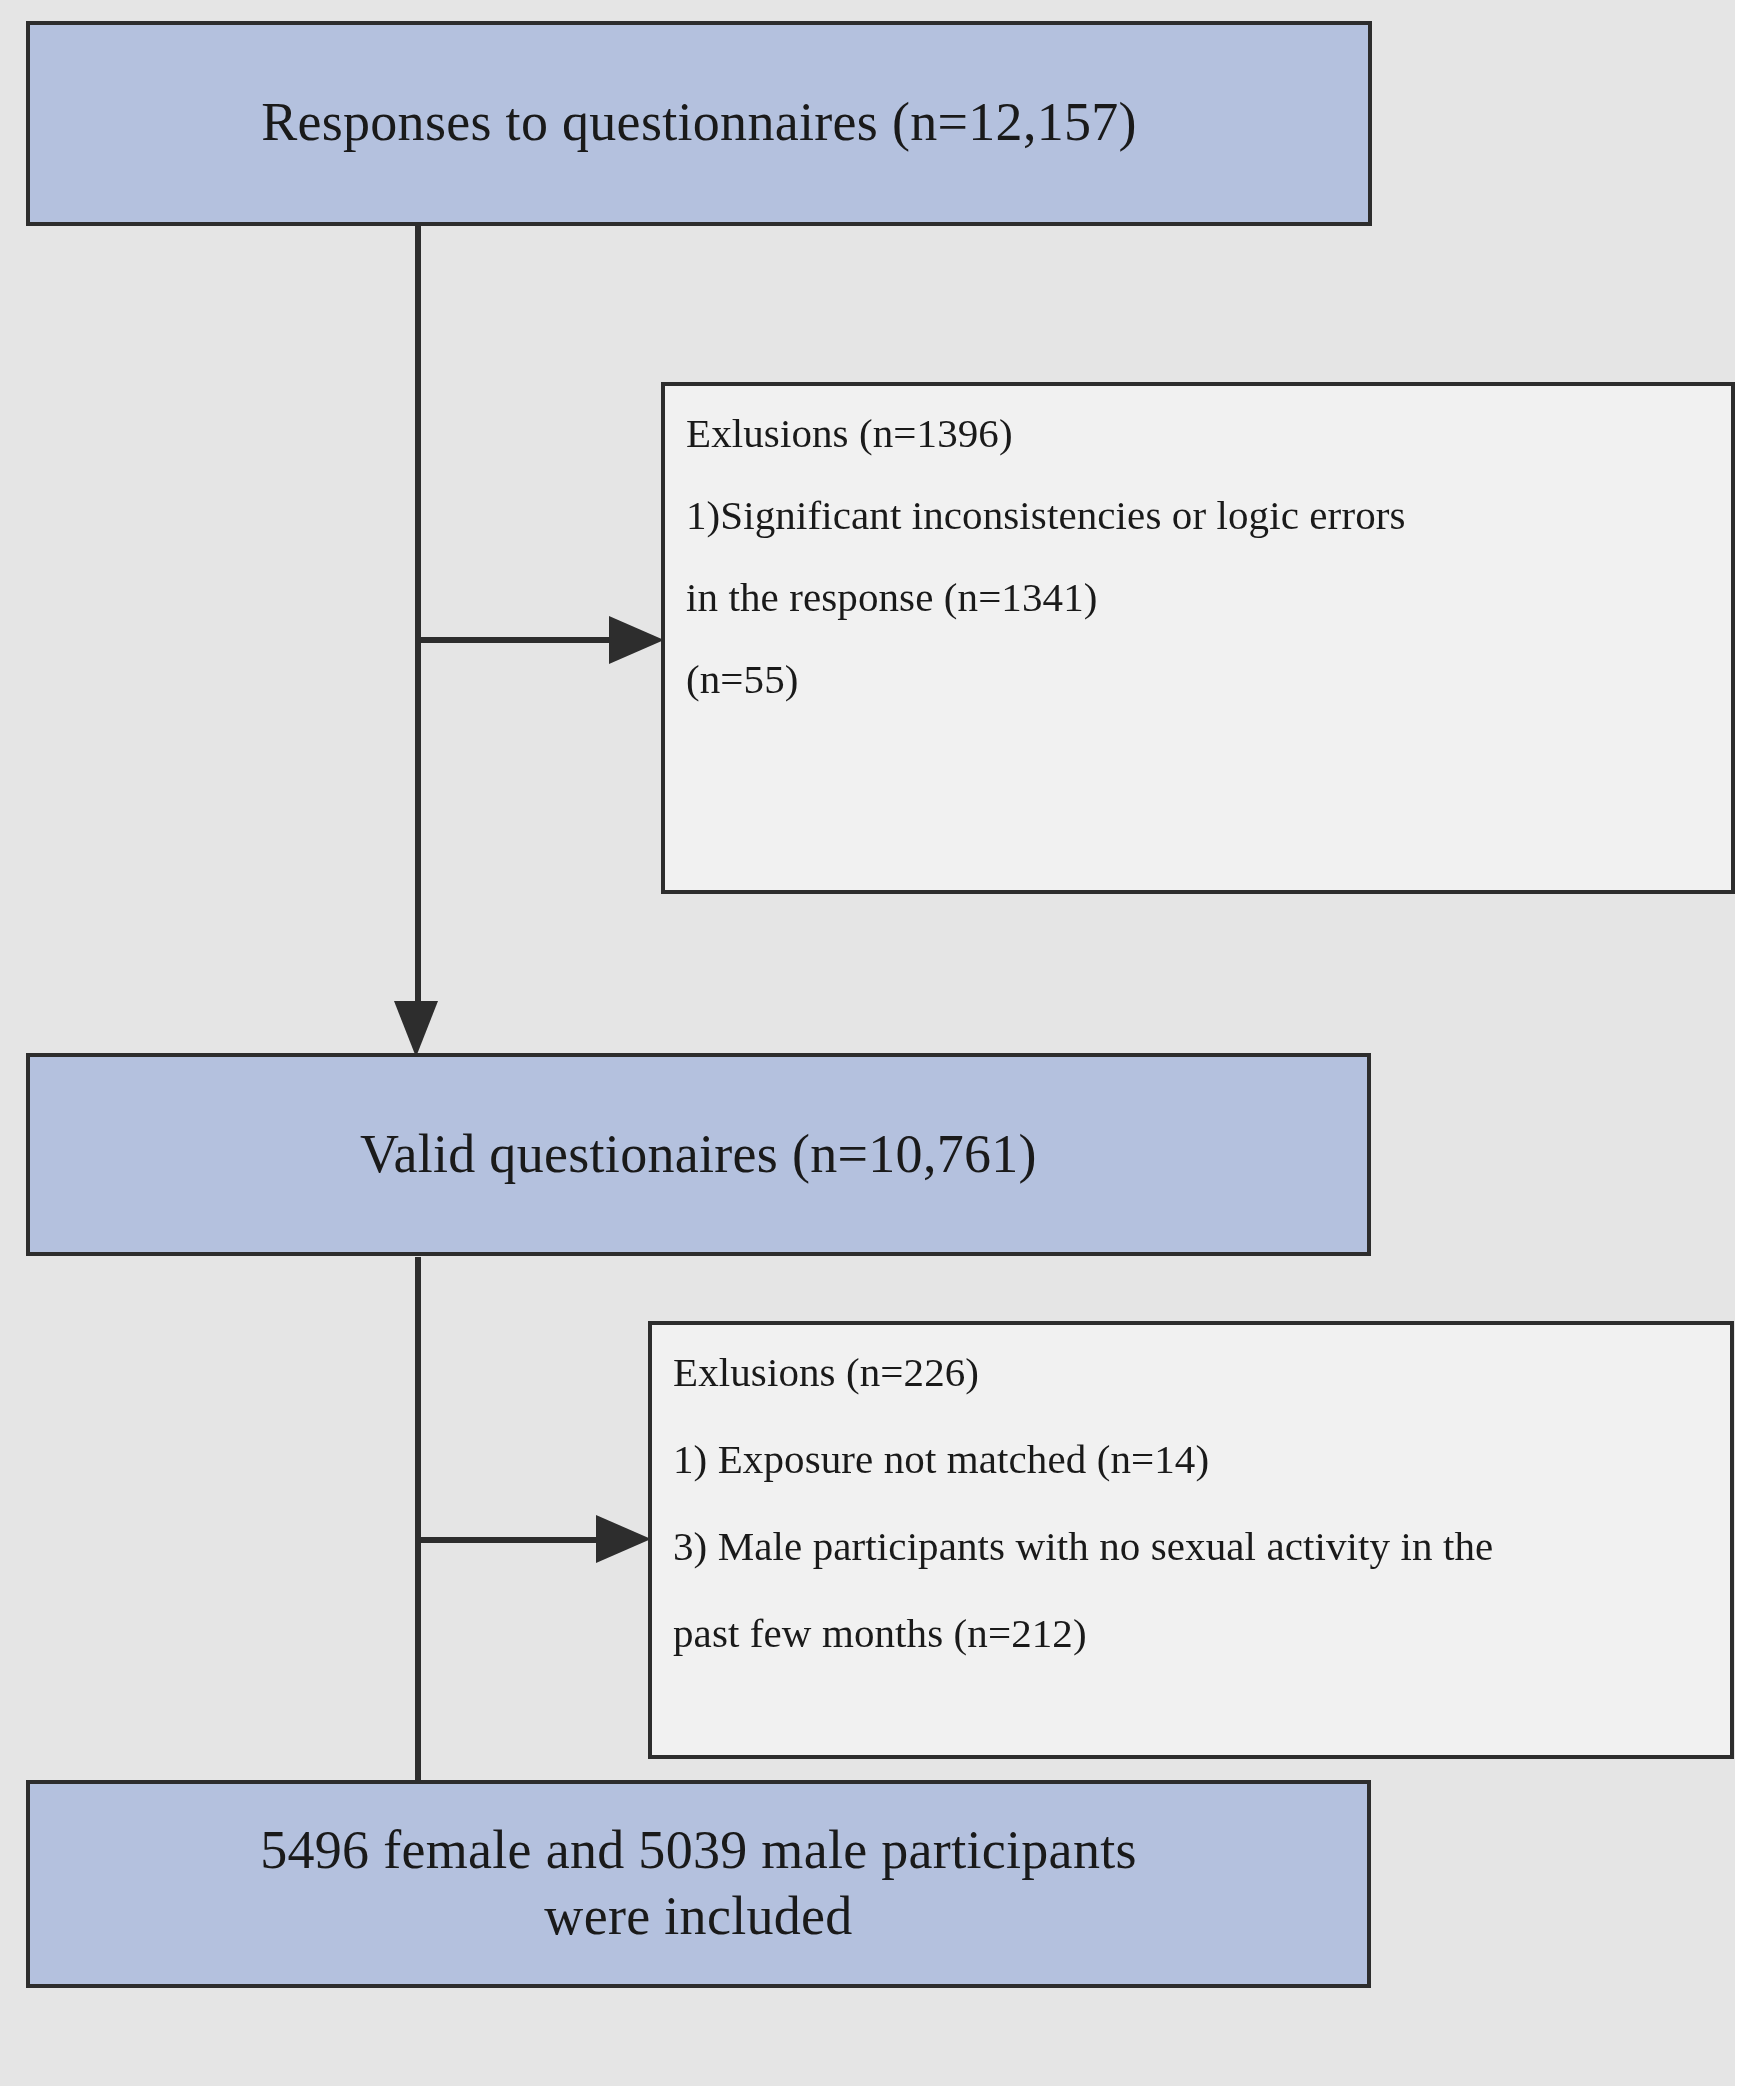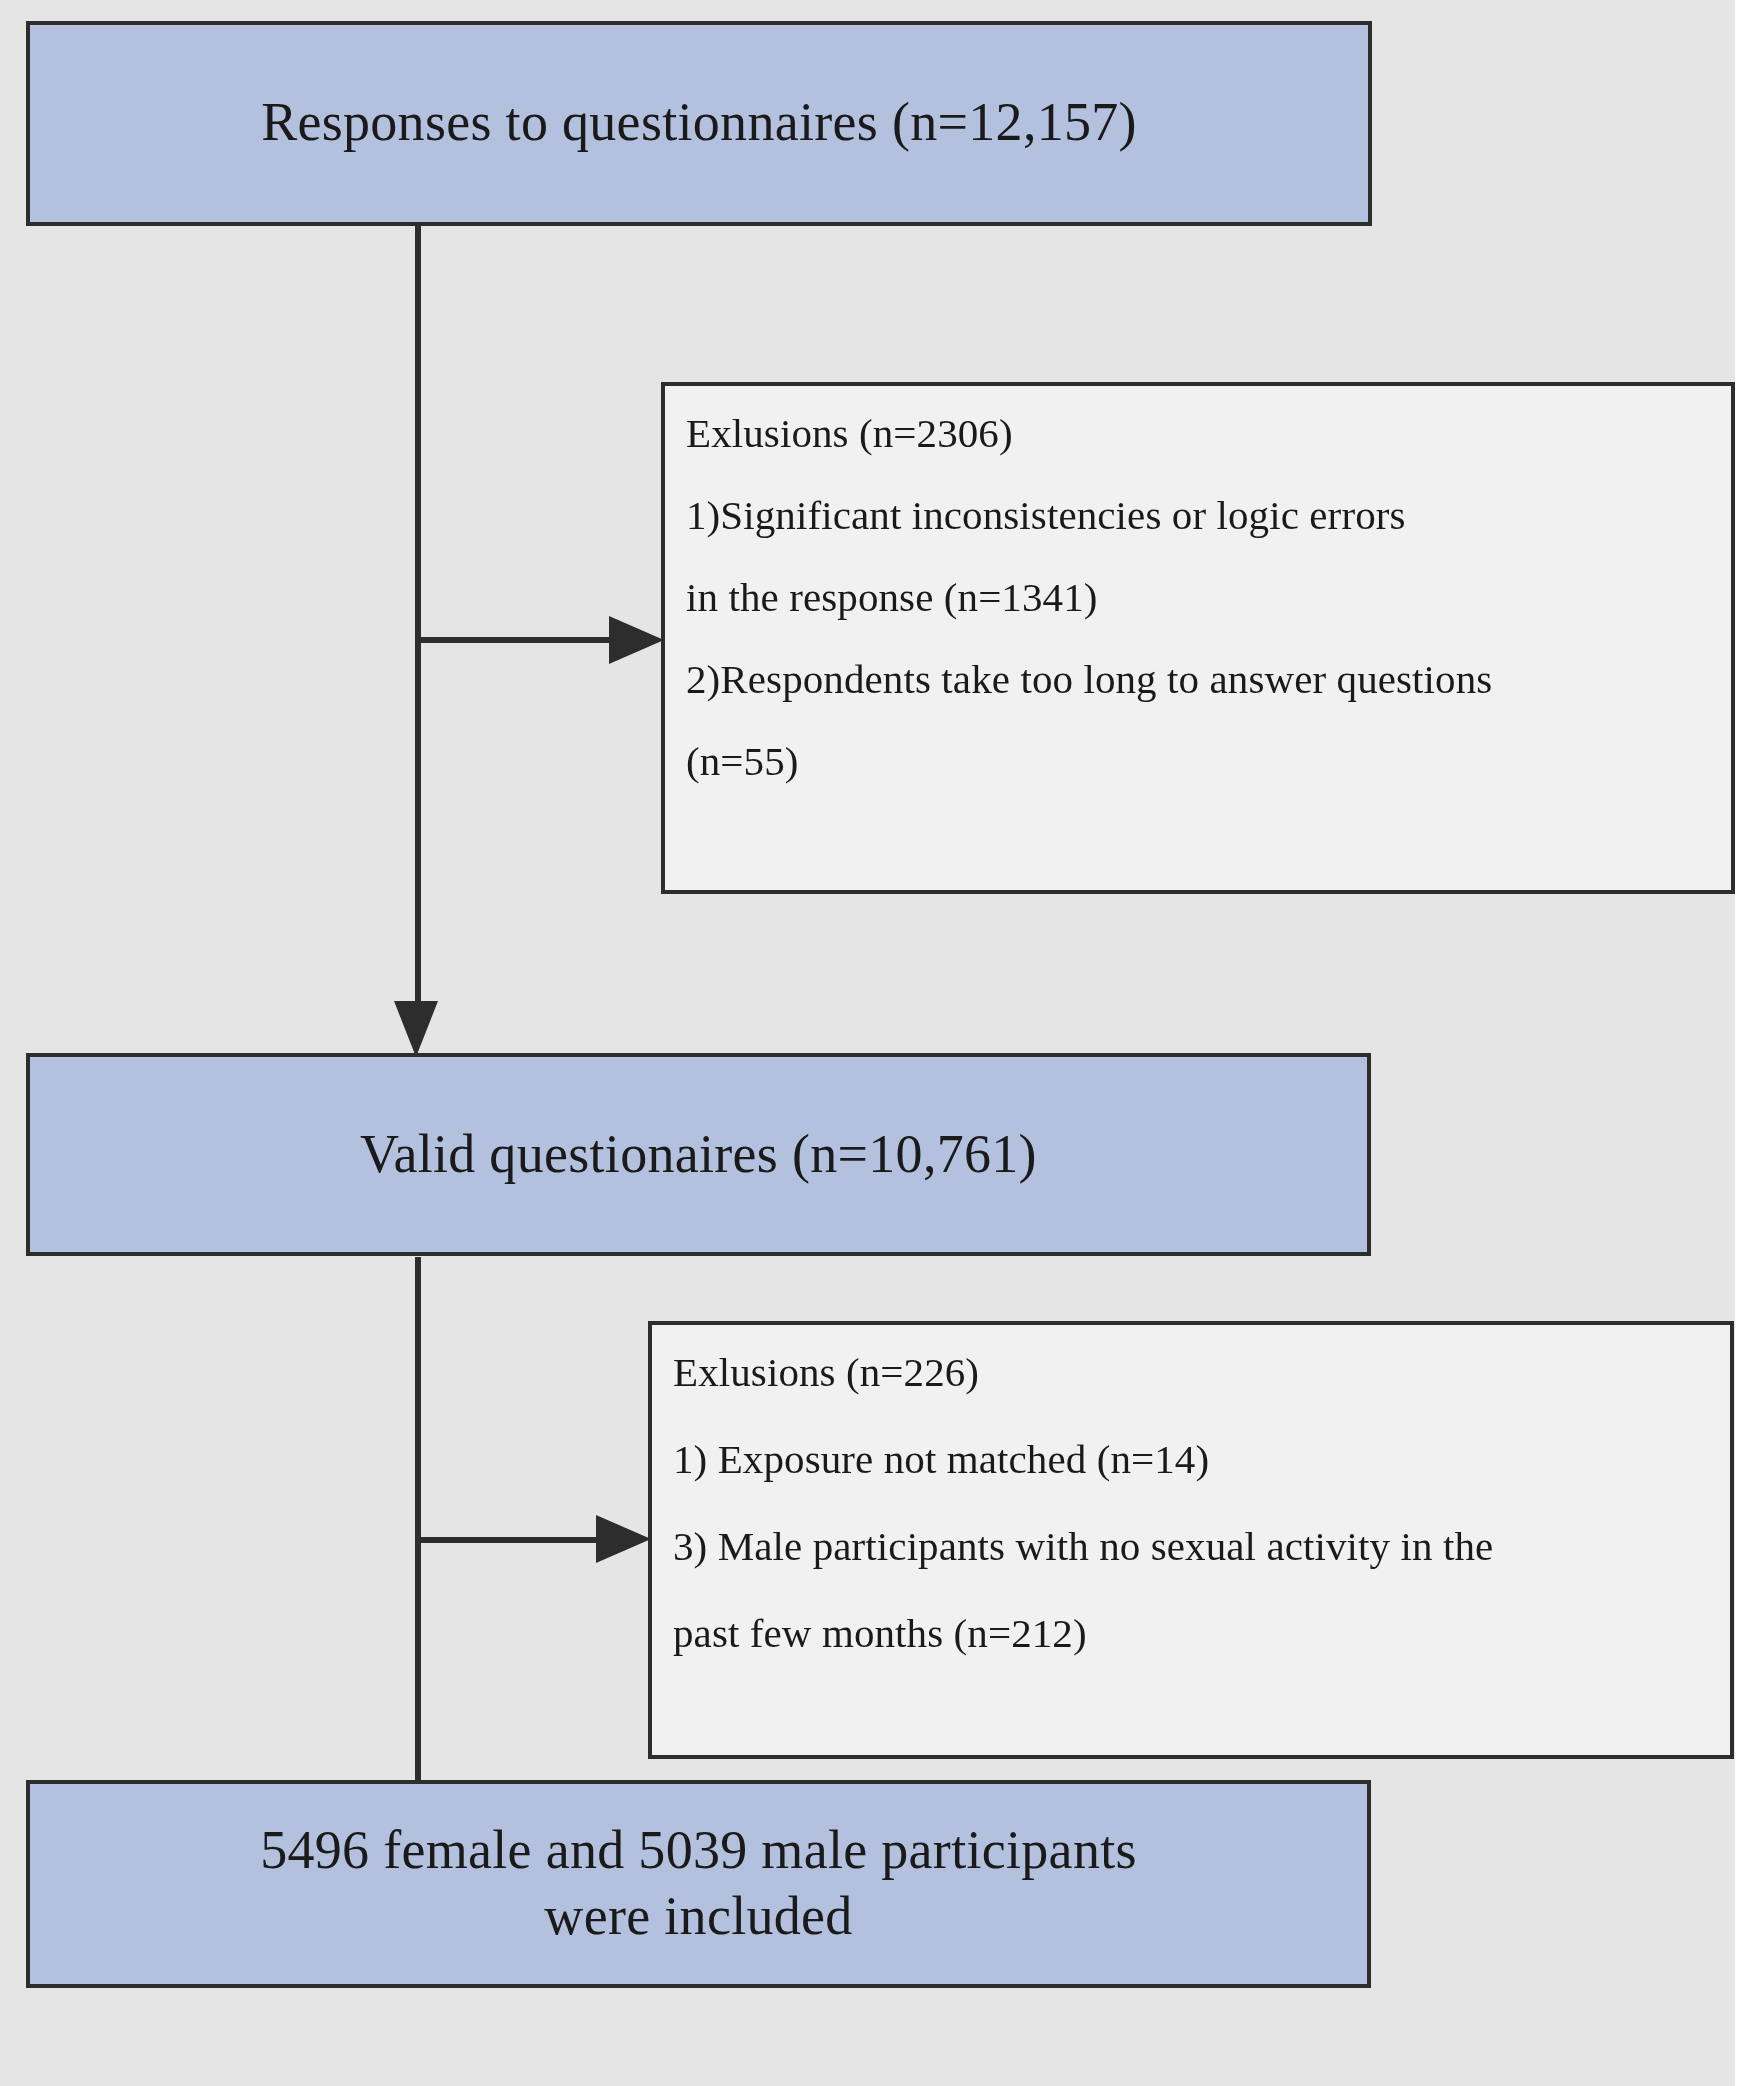--- a/index.html
+++ b/index.html
@@ -129,24 +129,23 @@
   <div class="flow-box" id="box-valid">
     <span class="flow-text">Valid questionaires (n=10,761)</span>
   </div>
 
   <div class="flow-box" id="box-included">
     <span class="flow-text">5496 female and 5039 male participants
 were included</span>
   </div>
 
   <div class="excl-box" id="box-excl-1">
-    <p class="excl-line">Exlusions (n=2306)</p>
+    <p class="excl-line">Exlusions (n=1396)</p>
     <p class="excl-line">1)Significant inconsistencies or logic errors</p>
     <p class="excl-line">in the response (n=1341)</p>
-    <p class="excl-line">2)Respondents take too long to answer questions</p>
     <p class="excl-line">(n=55)</p>
   </div>
 
   <div class="excl-box" id="box-excl-2">
     <p class="excl-line">Exlusions (n=226)</p>
     <p class="excl-line">1) Exposure not matched (n=14)</p>
     <p class="excl-line">3) Male participants with no sexual activity in the</p>
     <p class="excl-line">past few months (n=212)</p>
   </div>
 

